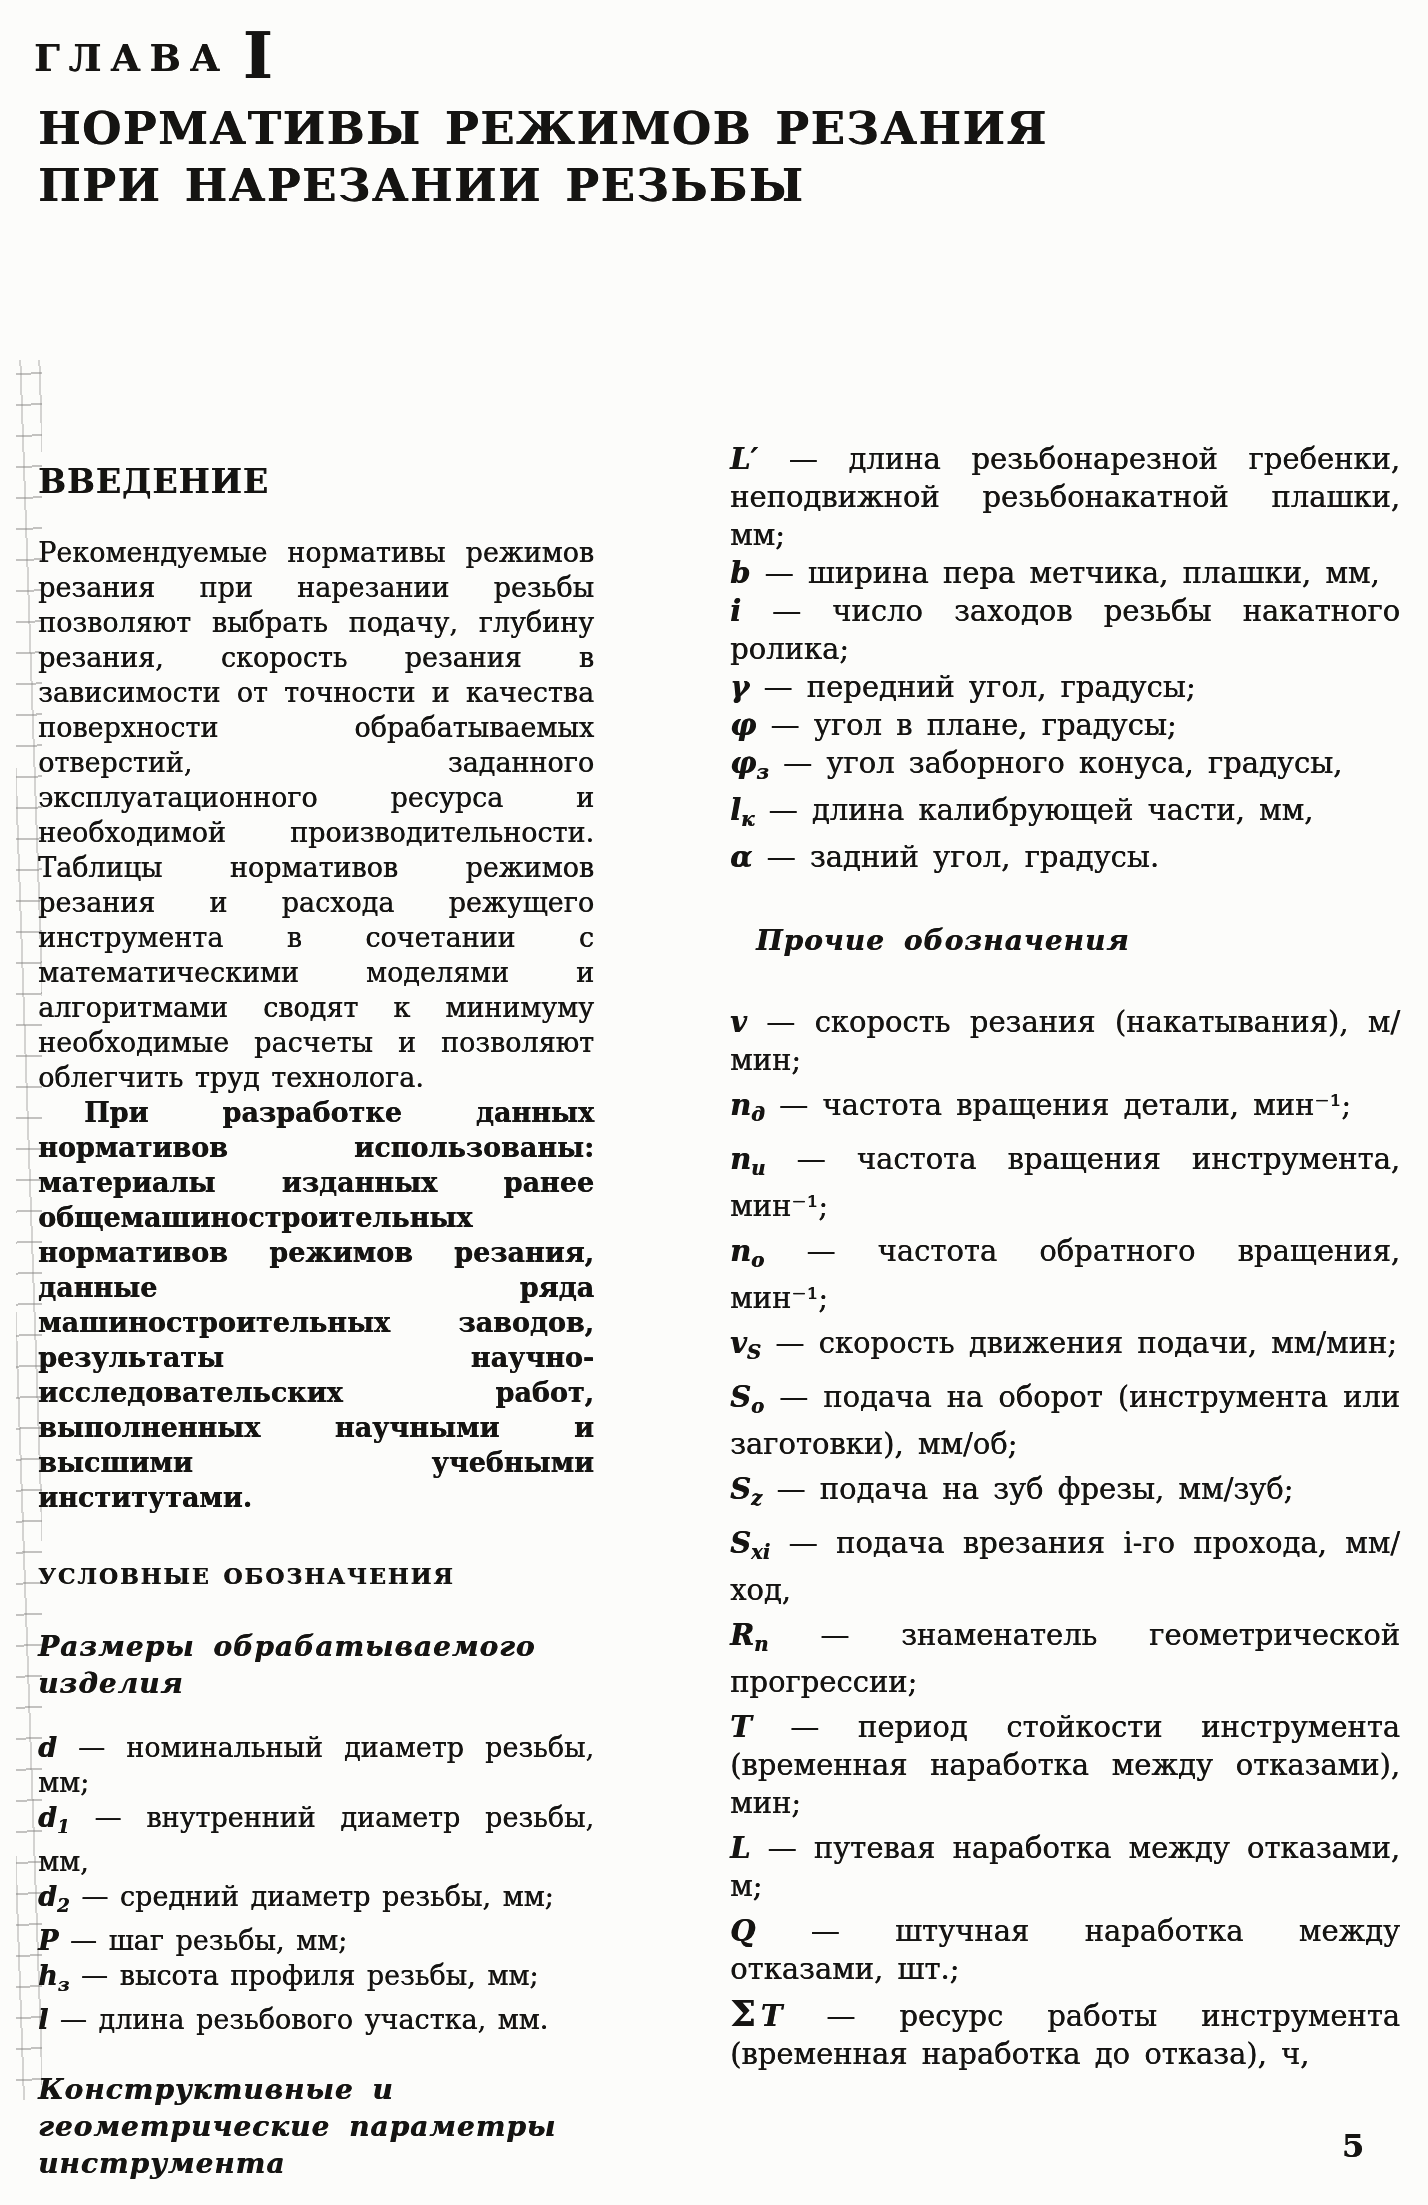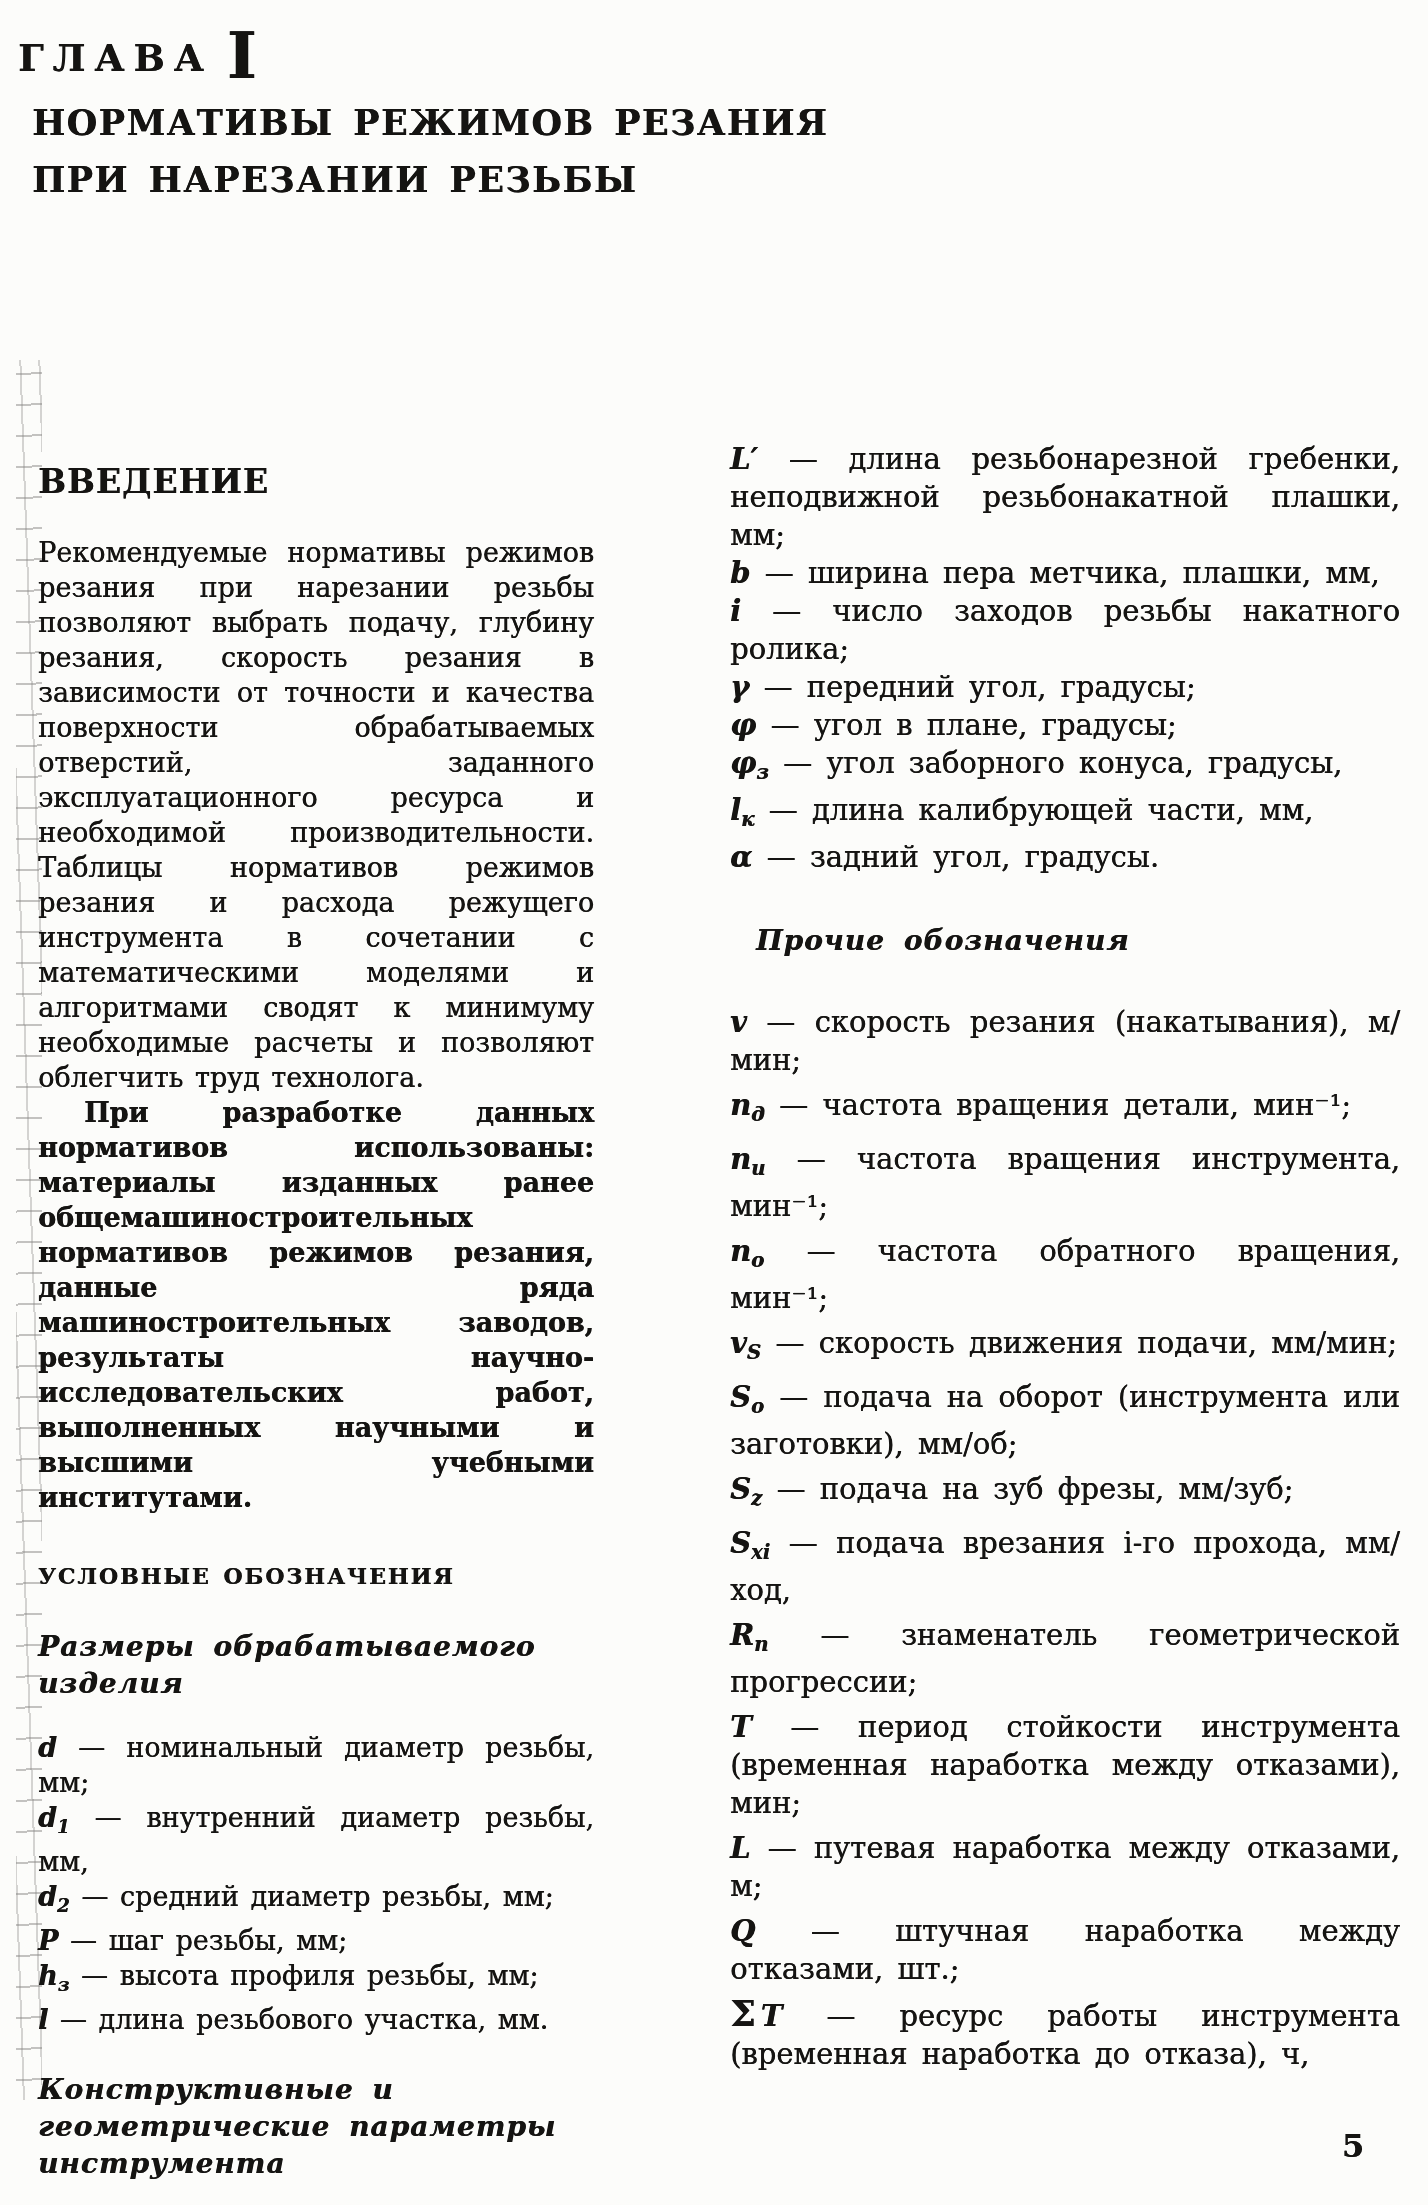--- a/index.html
+++ b/index.html
@@ -16,27 +16,27 @@
   .artifacts{
     position:absolute;left:16px;top:360px;width:26px;height:1740px;
     background:
       repeating-linear-gradient(178deg, transparent 0 13px, rgba(25,22,18,.5) 13px 15px, transparent 15px 31px),
       repeating-linear-gradient(88deg, transparent 0 7px, rgba(25,22,18,.35) 7px 9px, transparent 9px 19px);
     filter:blur(.7px);
     opacity:.5;
     pointer-events:none;
   }
   .chapter{
-    position:absolute;left:18px;top:18px;
+    position:absolute;left:34px;top:18px;
     font-weight:bold;font-size:37px;letter-spacing:9px;
   }
   .chapter-num{font-size:64px;letter-spacing:0;margin-left:14px;vertical-align:-7px;}
   .title{
-    position:absolute;left:30px;top:92px;margin:2px;
-    font-size:35px;line-height:57px;font-weight:bold;letter-spacing:1.5px;
+    position:absolute;left:30px;top:92px;margin:8px;
+    font-size:45px;line-height:57px;font-weight:bold;letter-spacing:1.5px;
     word-spacing:6px;
   }
   .col{position:absolute;text-align:justify;}
   .col-left{left:38px;top:464px;width:556px;font-size:27px;line-height:35px;word-spacing:3px;}
   .col-right{left:730px;top:440px;width:670px;font-size:29px;line-height:38px;word-spacing:5px;}
   .intro-heading{font-size:33px;font-weight:bold;letter-spacing:1px;margin:0 0 36px;text-align:left;}
   .para{margin:0;}
   .para-indent{text-indent:46px;font-weight:bold;}
   .notation-heading{font-size:22px;font-weight:bold;letter-spacing:2px;margin:44px 0 0;text-align:left;}
   .subheading{

